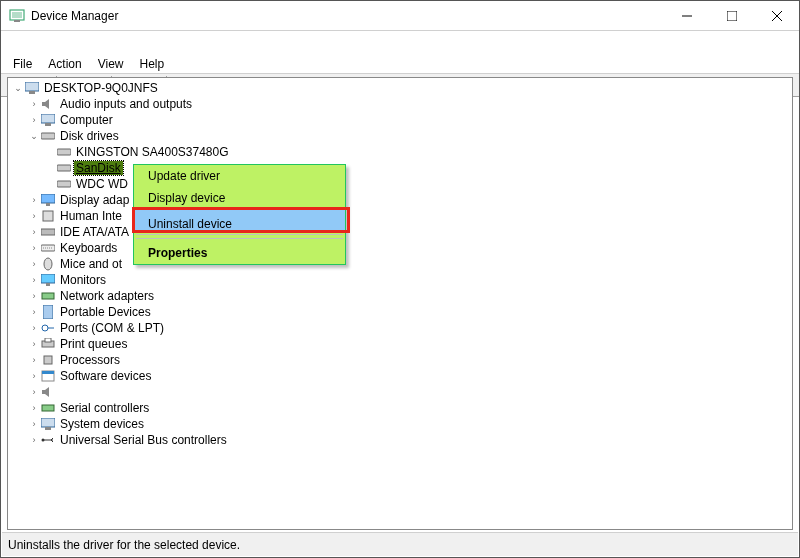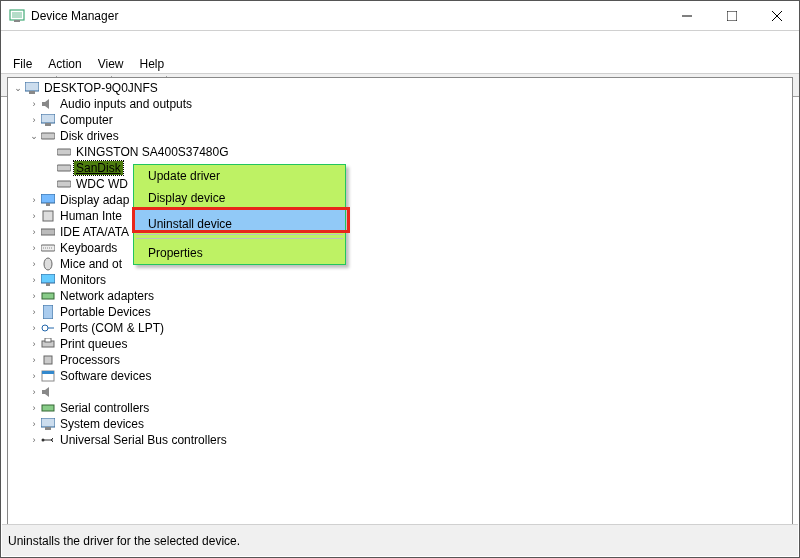--- a/index.html
+++ b/index.html
@@ -23,24 +23,24 @@
   .node { display: flex; align-items: center; height: 16px; white-space: nowrap; }
   .tw { width: 12px; display: inline-flex; justify-content: center; font-size: 9px; color: #666; user-select: none; }
   .ic { width: 16px; height: 16px; display: inline-flex; align-items: center; justify-content: center; margin-right: 2px; }
   .lbl { padding: 0 2px; }
   .sel .lbl { background: #4d7c0f; outline: 1px dotted #000; text-decoration: underline; }
 
   .ctx { position: absolute; left: 132px; top: 163px; width: 213px; background: #bef264; border: 1px solid #22c55e; box-shadow: 3px 3px 3px rgba(0,0,0,.25); font-size: 12px; padding: 0; z-index: 5; }
   .ctx .item { height: 22px; display: flex; align-items: center; padding-left: 14px; }
   .ctx .hover { background: #91c9f7; align-items: flex-end; }
   .ctx .sep { height: 1px; background: #c0c0c0; margin: 3px 2px; }
-  .ctx .bold { font-weight: 400; }
+  .ctx .bold { font-weight: 700; }
   .highlight { position: absolute; border: 3px solid #e8261a; pointer-events: none; z-index: 6; }
 
-  .status { position: absolute; left: 1px; right: 1px; bottom: 1px; height: 32px; display: flex; align-items: center; padding-left: 6px; font-size: 12px; background: #f0f0f0; border-top: 1px solid #d0d0d0; }
+  .status { position: absolute; left: 1px; right: 1px; bottom: 1px; height: 24px; display: flex; align-items: center; padding-left: 6px; font-size: 12px; background: #f0f0f0; border-top: 1px solid #d0d0d0; }
 </style>
 </head>
 <body>
 
 <div class="titlebar">
   <span class="icon">
     <svg width="16" height="16">
         <rect x="1" y="2" width="14" height="10" fill="#fff" stroke="#4a7" stroke-width="1.2"></rect>
         <rect x="5" y="12" width="6" height="2" fill="#888"></rect>
         <path d="M3 5h10M3 7h10M3 9h10" stroke="#4a7" stroke-width="0.8"></path>

